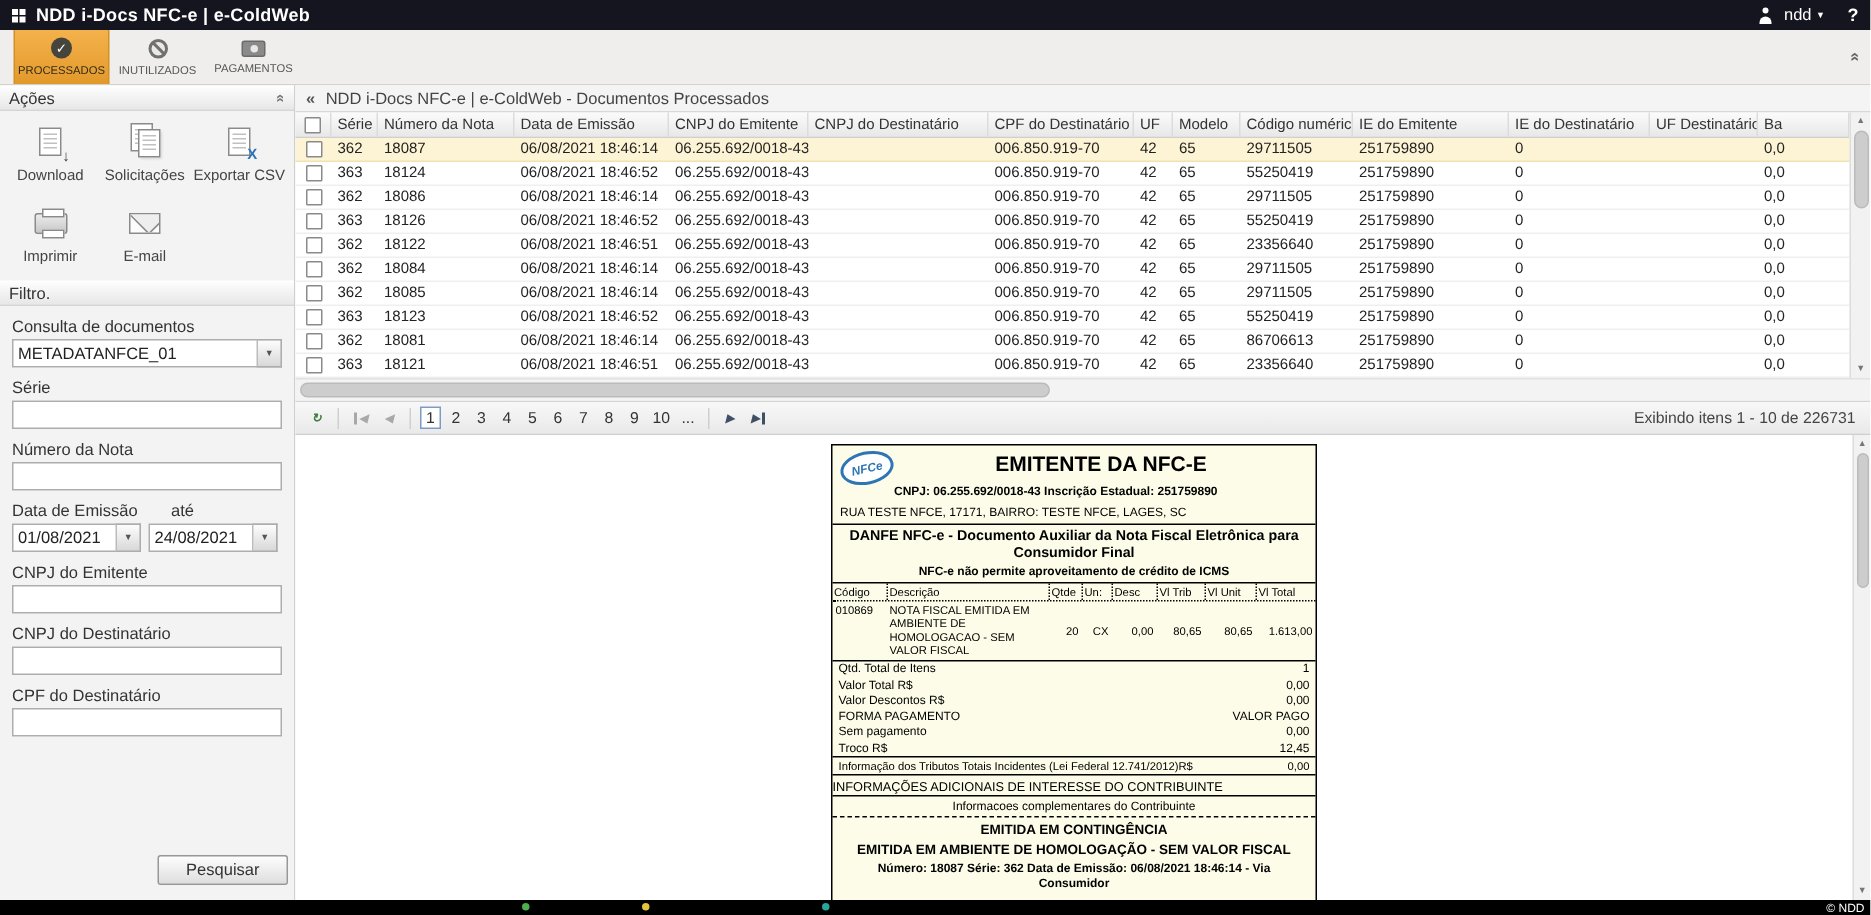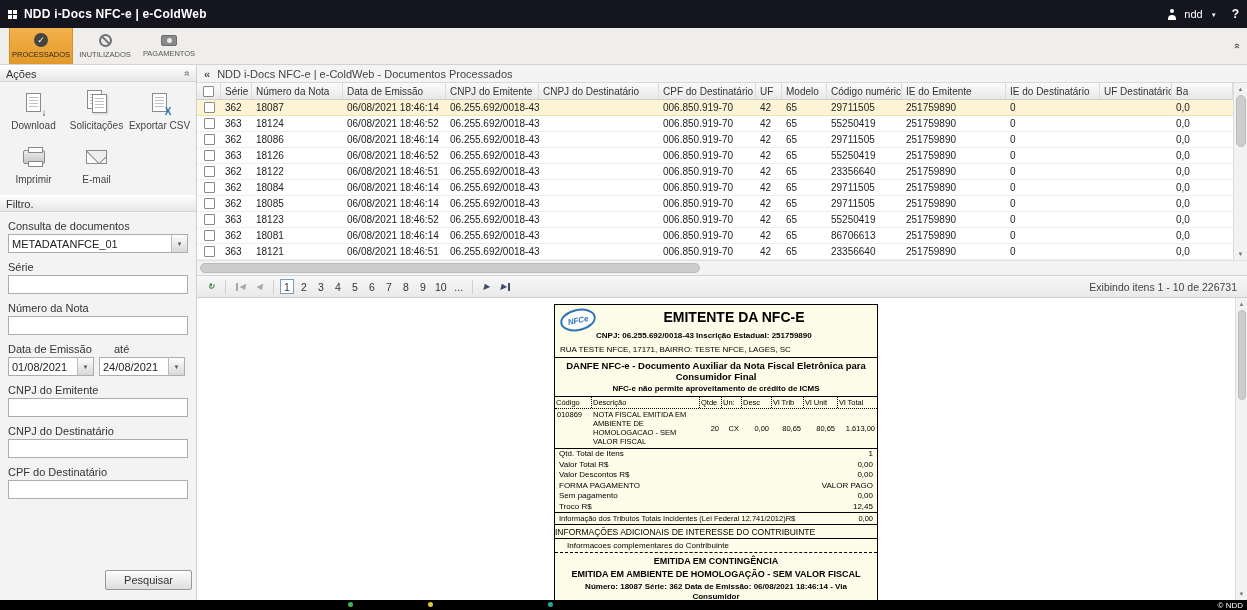--- a/index.html
+++ b/index.html
@@ -1,29 +1,29 @@
 <!DOCTYPE html>
 <html><head>
 <meta charset="utf-8">
 <style>
   * { margin:0; padding:0; box-sizing:border-box; }
   html,body { width:1247px; height:610px; overflow:hidden; }
   body { font-family:"Liberation Sans", sans-serif; font-size:11px; color:#222; background:#fff; }
   .app { width:1247px; height:610px; display:flex; flex-direction:column; }
 
   
-  .titlebar { height:28px; background:#15151f; color:#fff; display:flex; align-items:center; padding:0 8px; gap:7px; flex:0 0 auto; }
+  .titlebar { height:20px; background:#15151f; color:#fff; display:flex; align-items:center; padding:0 8px; gap:7px; flex:0 0 auto; }
   .grid-icon { display:grid; grid-template-columns:4px 4px; grid-gap:1px; }
   .grid-icon i { width:4px; height:4px; background:#fff; }
   .app-title { font-weight:bold; font-size:12px; letter-spacing:.2px; }
   .flex-sp { flex:1; }
   .person { width:11px; height:11px; position:relative; }
   .person::before { content:""; position:absolute; left:3.5px; top:0; width:4px; height:4px; border-radius:50%; background:#fff; }
   .person::after { content:""; position:absolute; left:1.5px; bottom:0; width:8px; height:5px; border-radius:4px 4px 0 0; background:#fff; }
-  .user-menu { display:flex; align-items:center; gap:8px; cursor:pointer; }
+  .user-menu { display:flex; align-items:center; gap:3px; cursor:pointer; }
   .caret { font-size:6px; line-height:1; position:relative; top:1px; }
   .help { font-weight:bold; font-size:12px; margin-left:8px; cursor:pointer; }
 
   
   .tabbar { height:37px; background:#efeeec; border-bottom:1px solid #d5d2cc; display:flex; align-items:stretch; padding-left:9px; flex:0 0 auto; }
   .tab { width:64px; display:flex; flex-direction:column; align-items:center; justify-content:center; gap:3px; font-size:7.5px; color:#555; cursor:pointer; }
   .tab-label { white-space:nowrap; }
   .tab.active { background:linear-gradient(#f4b24c, #e2992a); color:#32291a; border-left:1px solid #d18f26; border-right:1px solid #d18f26; }
   .tab-ic { width:14px; height:14px; border-radius:50%; display:flex; align-items:center; justify-content:center; }
   .ic-check { background:#45453e; color:#fff; font-size:9px; }
@@ -121,21 +121,21 @@
   .d-items-header { border-top:1px solid #000; border-bottom:1px dotted #000; font-size:7.5px; }
   .dih { padding:1px 1px; border-left:1px dotted #000; white-space:nowrap; overflow:hidden; }
   .dih:first-child { border-left:none; }
   .d-item-row { font-size:7.5px; border-bottom:1px solid #000; padding:1px 0 2px; }
   .dic { padding:0 2px; }
   .dic.num { text-align:right; display:flex; align-items:center; justify-content:flex-end; }
   .dic.desc { line-height:9px; }
   .d-totline { display:flex; justify-content:space-between; padding:0 4px; font-size:8px; line-height:10.5px; }
   .d-totline.boxed { border-top:1px solid #000; border-bottom:1px solid #000; font-size:7.5px; line-height:11px; }
   .d-info-h { font-weight:normal; text-align:left; font-size:8.5px; padding:2px 0 1px; border-bottom:1px solid #000; }
-  .d-info-sub { font-size:8px; padding:2px 12px; border-bottom:1px dashed #000; }
+  .d-info-sub { text-align:center; font-size:8px; padding:2px 7px; border-bottom:1px dashed #000; }
   .d-emitida { font-weight:bold; text-align:center; font-size:9px; padding-top:3px; }
   .d-numline { text-align:center; font-weight:bold; font-size:8px; padding:3px 26px 0; line-height:10px; }
   .d-chave { font-weight:bold; text-align:center; font-size:8.5px; padding:5px 0 8px; }
   .vscroll2 { width:12px; flex:0 0 12px; background:#f2f2f2; border-left:1px solid #ddd; display:flex; flex-direction:column; align-items:center; }
   .vscroll2 .vthumb { width:8px; height:90px; }
 
   
   .footer { height:10px; background:#000; color:#fff; font-size:8px; display:flex; align-items:center; justify-content:flex-end; padding:0 4px; position:relative; flex:0 0 auto; }
   .dot { position:absolute; top:2px; width:5px; height:5px; border-radius:50%; }
   .dot.g { left:348px; background:#4caf50; }

